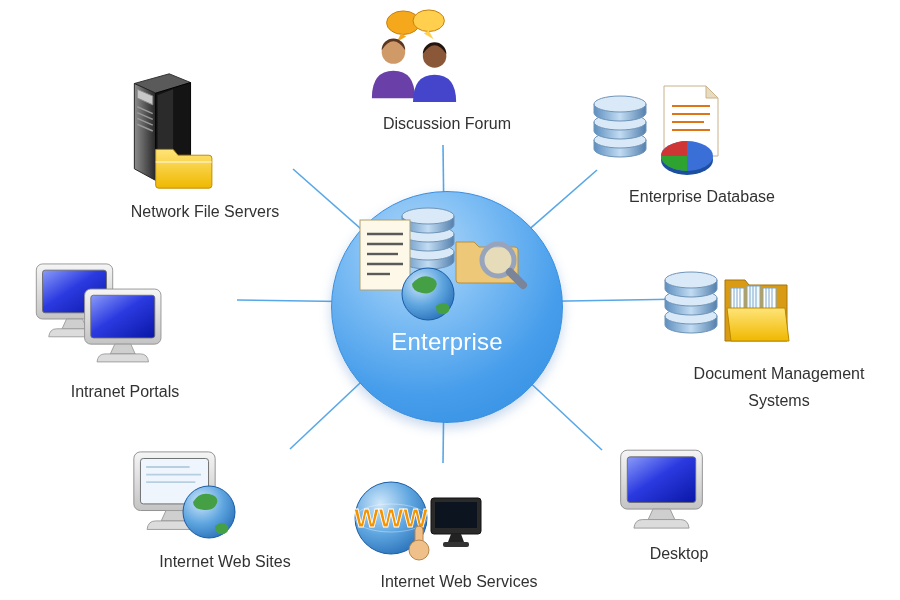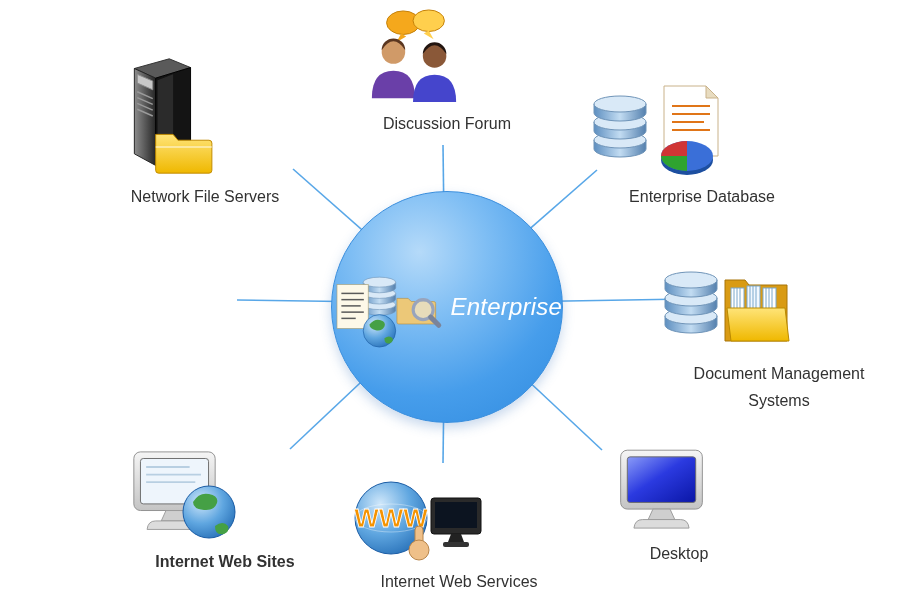--- a/index.html
+++ b/index.html
@@ -6,21 +6,21 @@
   body { font-family: "Liberation Sans", sans-serif; background: #ffffff; }
   .canvas { position: relative; width: 900px; height: 600px; background: #ffffff; overflow: hidden; }
   .connectors { position: absolute; left: 0; top: 0; z-index: 0; }
   .center-circle {
     position: absolute; left: 331px; top: 191px; width: 230px; height: 230px;
     border-radius: 50%;
     background: radial-gradient(circle at 38% 26%, #b5daf9 0%, #7fbef4 30%, #469deb 65%, #2f8ade 100%);
     border: 1px solid #3a8edd;
     box-shadow: 0 5px 12px rgba(60,120,190,0.28);
     z-index: 1;
-    display: flex; flex-direction: row; align-items: center; font-style: italic;
+    display: flex; flex-direction: column; align-items: center;
   }
   .collage { margin-top: 14px; }
   .center-label { color: #ffffff; font-size: 24px; line-height: 1.2; text-align: center; font-weight: 500; letter-spacing: 0.2px; }
   .node { position: absolute; z-index: 2; display: flex; flex-direction: column; }
   .node-label { font-size: 16px; color: #323232; white-space: nowrap; margin-top: 4px; line-height: 1.7; text-align: center; }
 </style>
 </head>
 <body>
 
 <svg width="0" height="0" style="position:absolute">
@@ -234,34 +234,41 @@
     <div class="node-label">Internet Web Services</div>
   </div>
 
   <div class="node" style="left:614px; top:448px; width:130px;">
     <svg width="95" height="88" viewBox="0 0 100 92">
       <use href="#symMonitor" x="0" y="0" width="100" height="92"></use>
     </svg>
     <div class="node-label">Desktop</div>
   </div>
 
-  <div class="node" style="left:127px; top:450px; width:196px;font-weight:bold;">
+  <div class="node" style="left:127px; top:450px; width:196px;">
     <svg width="112" height="94" viewBox="0 0 112 94">
       <use href="#symMonitorLight" x="0" y="0" width="95" height="87"></use>
       <g>
         <circle cx="82" cy="62" r="26" fill="url(#gGlobe)" stroke="#1a5ca5"></circle>
         <path d="M66 52 q6 -10 16 -8 q10 2 8 9 q-3 8 -13 7 q-11 -1 -11 -8 Z" fill="#45a045"></path>
         <path d="M88 76 q8 -6 13 0 q2 5 -4 8 q-9 2 -9 -8 Z" fill="#45a045"></path>
       </g>
     </svg>
     <div class="node-label">Internet Web Sites</div>
   </div>
 
-
-  <div class="node" style="left:105px; top:53px; width:200px;">
+  <div class="node" style="left:30px; top:262px; width:190px;">
+    <svg width="145" height="112" viewBox="0 0 150 116">
+      <use href="#symMonitor" x="0" y="0" width="92" height="85"></use>
+      <use href="#symMonitor" x="50" y="26" width="92" height="85"></use>
+    </svg>
+    <div class="node-label">Intranet Portals</div>
+  </div>
+
+  <div class="node" style="left:105px; top:68px; width:200px;">
     <svg width="112" height="126" viewBox="0 0 115 130">
       <g>
         <polygon points="30,16 66,6 88,15 52,26" fill="#5a5a5a" stroke="#333333"></polygon>
         <polygon points="30,16 52,26 52,116 30,104" fill="url(#gTower)" stroke="#222222"></polygon>
         <polygon points="52,26 88,15 88,102 52,116" fill="#141414" stroke="#000000"></polygon>
         <polygon points="54,28 70,22 70,108 54,113" fill="rgba(255,255,255,0.10)"></polygon>
         <polygon points="33,22 49,29 49,38 33,31" fill="#c8c8c8" stroke="#8a8a8a"></polygon>
         <g stroke="#9a9a9a" stroke-width="1.5">
           <line x1="33" y1="40" x2="49" y2="47"></line>
           <line x1="33" y1="46" x2="49" y2="53"></line>

